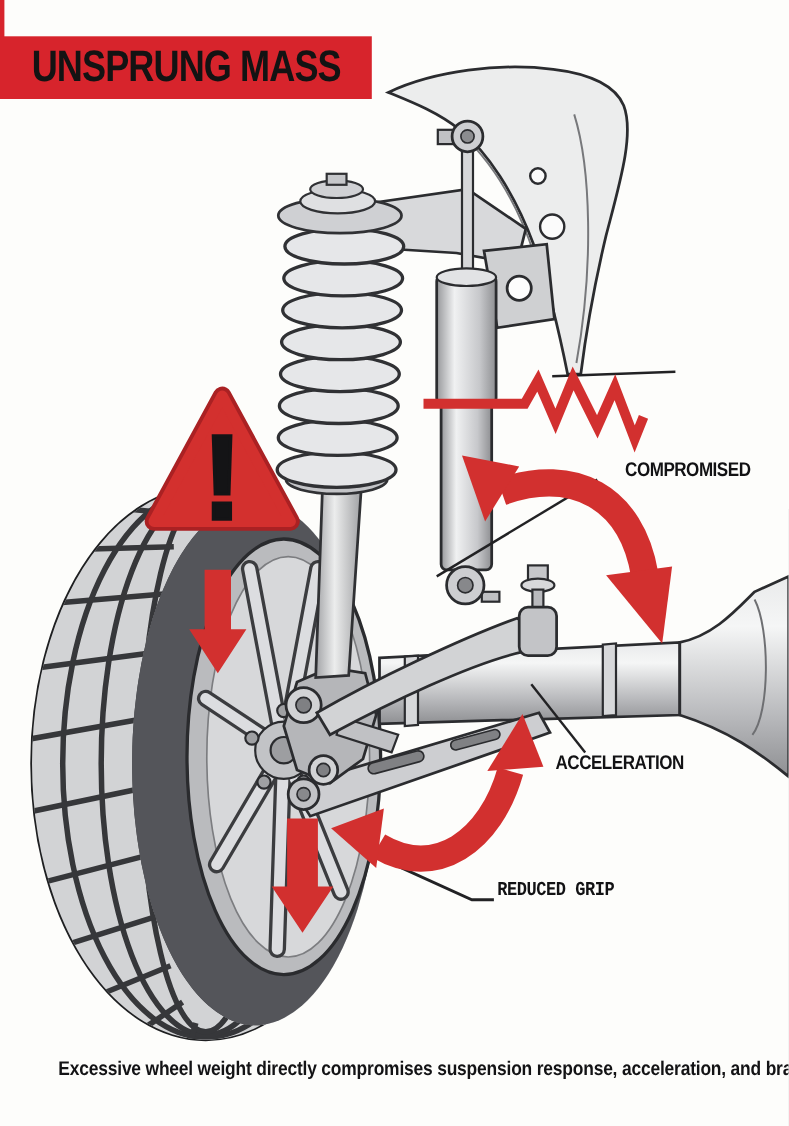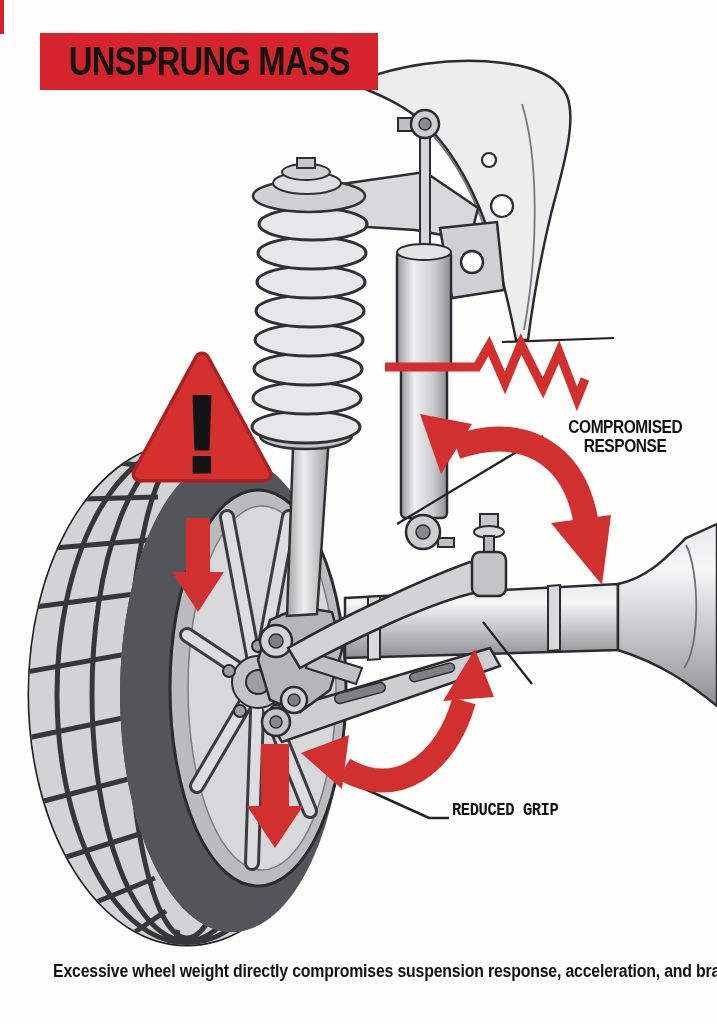--- a/index.html
+++ b/index.html
@@ -5,21 +5,21 @@
   html,body{margin:0;padding:0;background:#e9e9e9;}
   .stage{
     position:relative;width:717px;height:1024px;margin:0 auto;
     background:#fdfdfb;overflow:hidden;
     font-family:"Liberation Sans",sans-serif;color:#141416;
   }
   .art{position:absolute;left:0;top:0;width:717px;height:1024px;}
   .banner{
     position:absolute;left:0;top:33px;width:338px;height:57px;
     background:var(--accent-red,#d7242c);
-    display:flex;align-items:center;justify-content:center;margin-left:40px;
+    display:flex;align-items:center;justify-content:center;
   }
   .banner-title{
     font-weight:bold;font-size:40px;letter-spacing:-1px;color:#131313;
     transform:scaleX(.82);transform-origin:center;white-space:nowrap;
   }
   .edge-sliver{
     position:absolute;left:0;top:0;width:4px;height:34px;
     background:var(--accent-red,#d7242c);
   }
   .callout{
@@ -239,24 +239,24 @@
     </g>
   </svg>
 
   <div class="edge-sliver"></div>
   <div class="banner">
     <div class="banner-title">UNSPRUNG MASS</div>
   </div>
 
   <div class="callout co-center lbl-compromised">
     <div><span class="cx">COMPROMISED</span></div>
-    <div><span class="cx">RESPONSE</span></div>
   </div>
 
   <div class="callout co-left lbl-slow">
+    <div><span class="cx">ACCELERATION</span></div>
   </div>
 
   <div class="callout co-left lbl-reduced">
     <span class="cx">REDUCED GRIP</span>
   </div>
 
   <div class="caption">
     <span class="cx">Excessive wheel weight directly compromises suspension response, acceleration, and braking efficiency.</span>
   </div>
 

